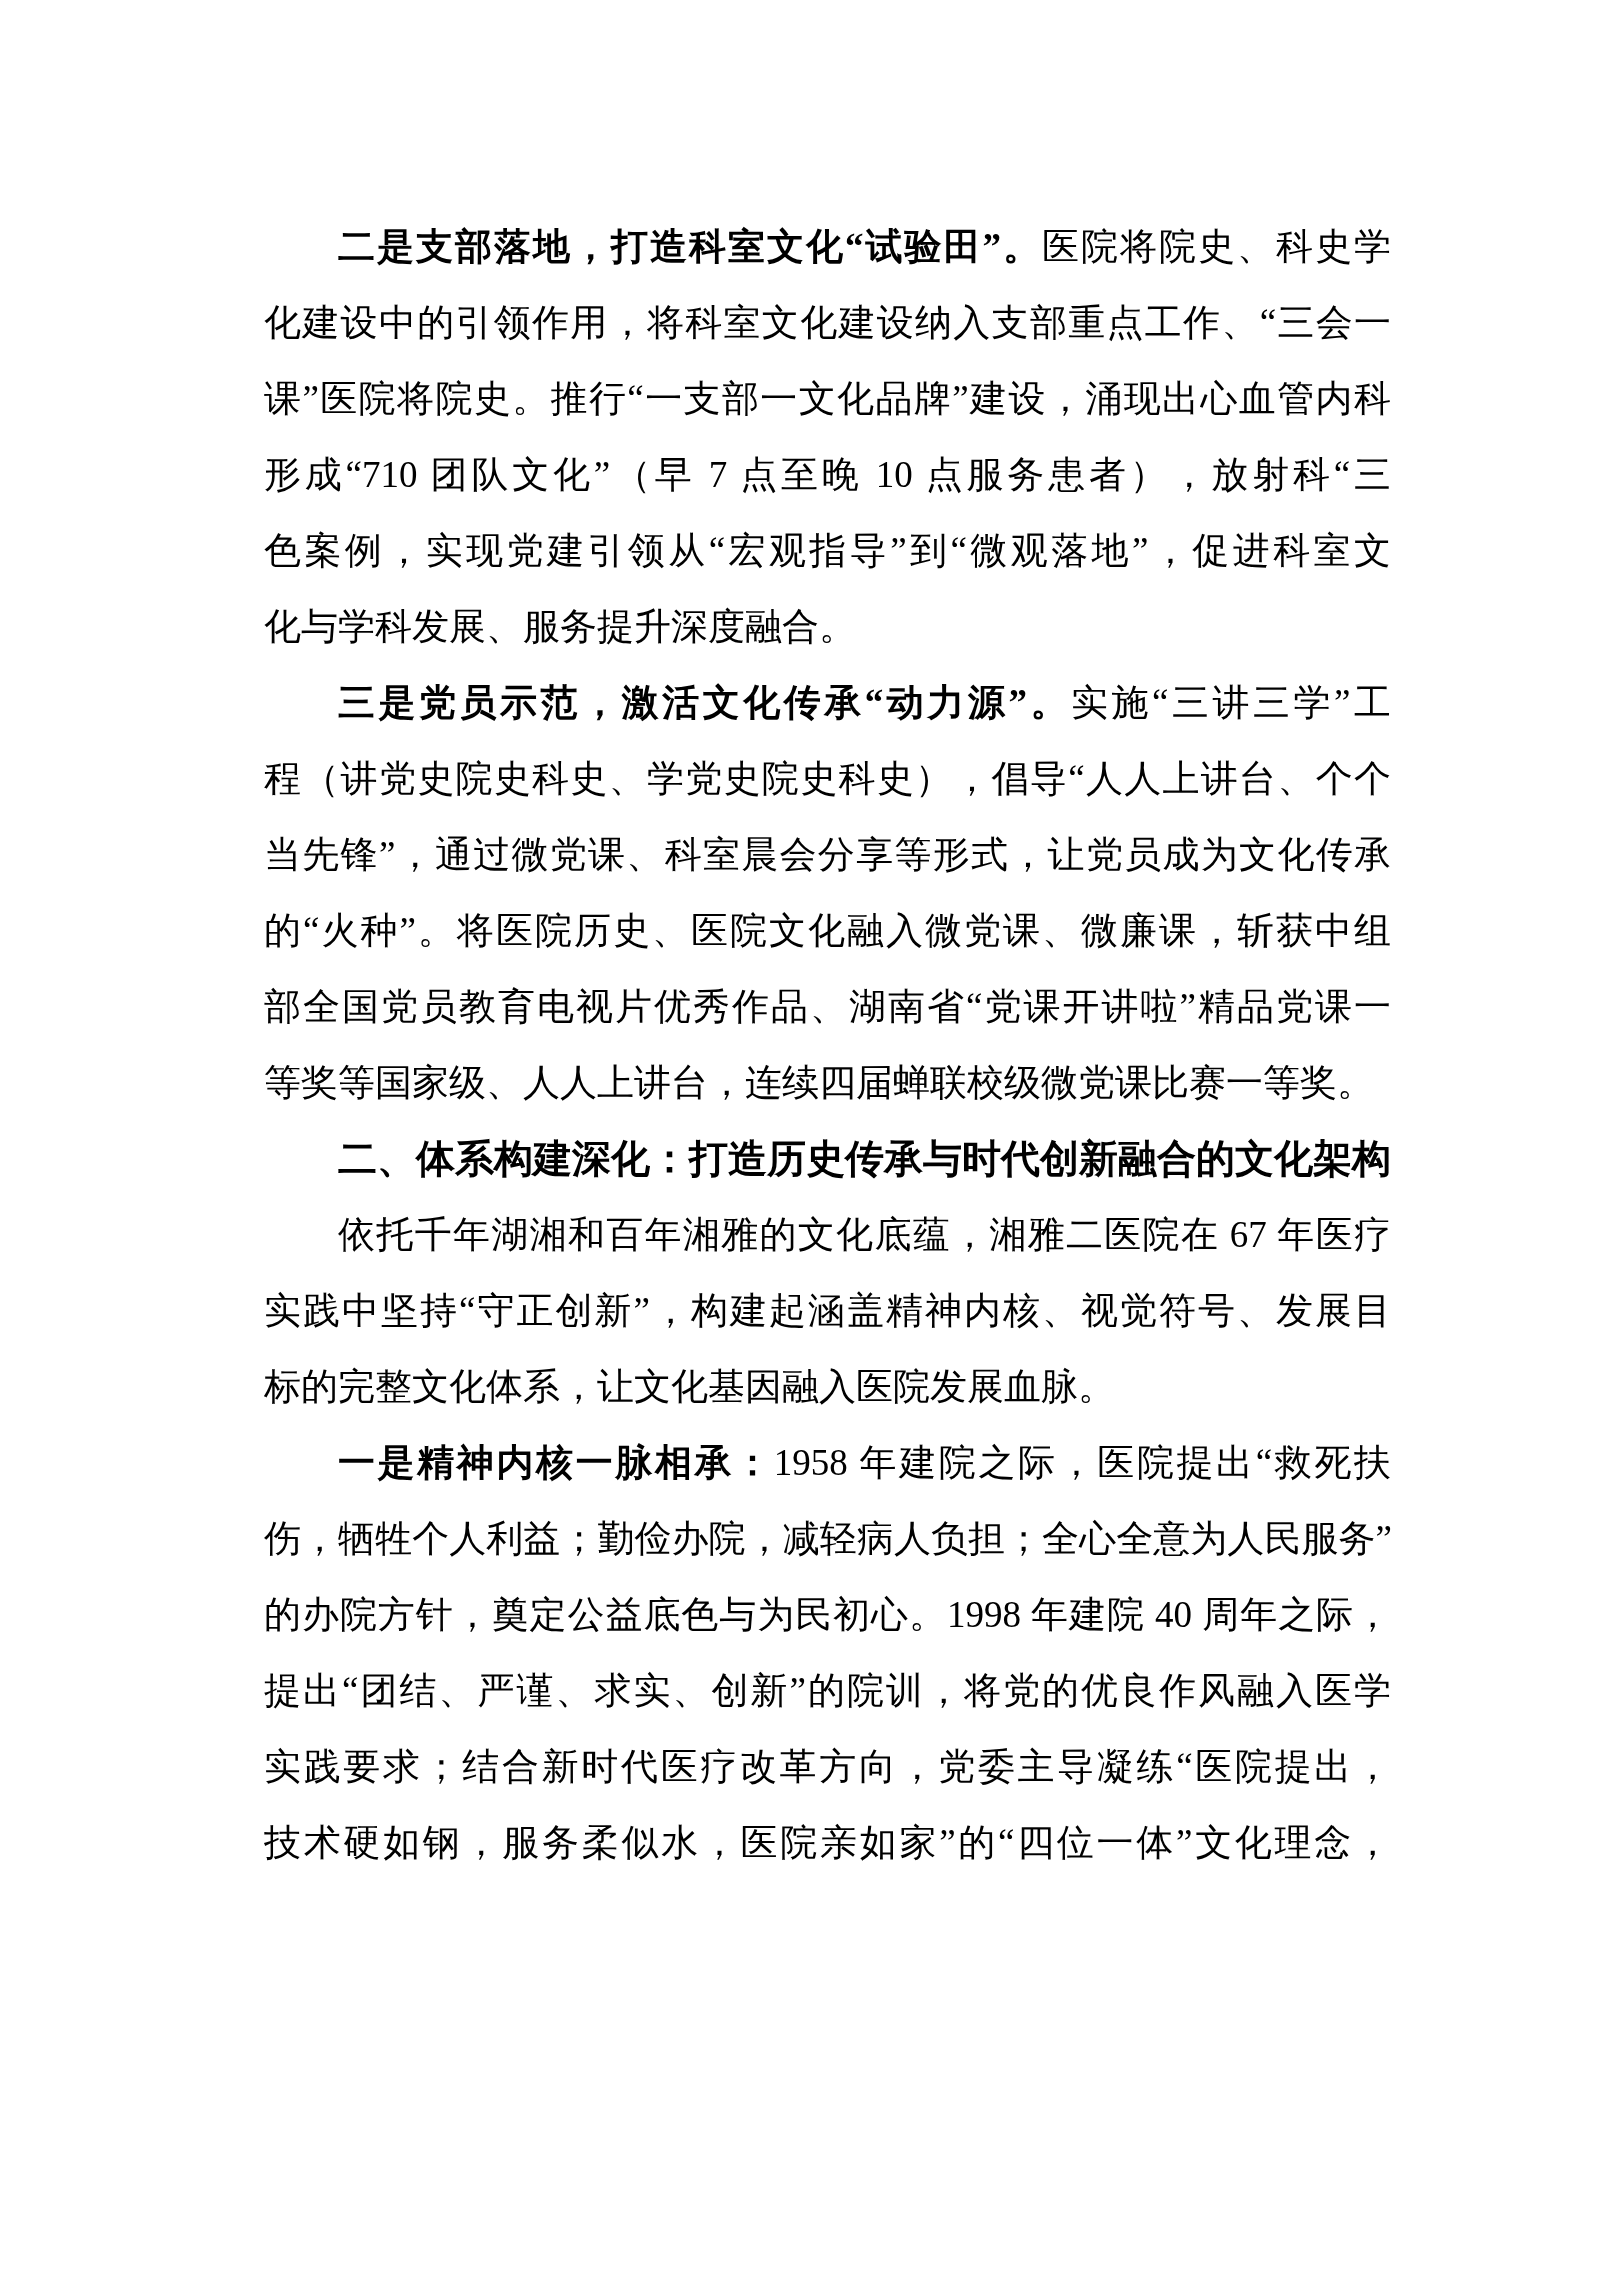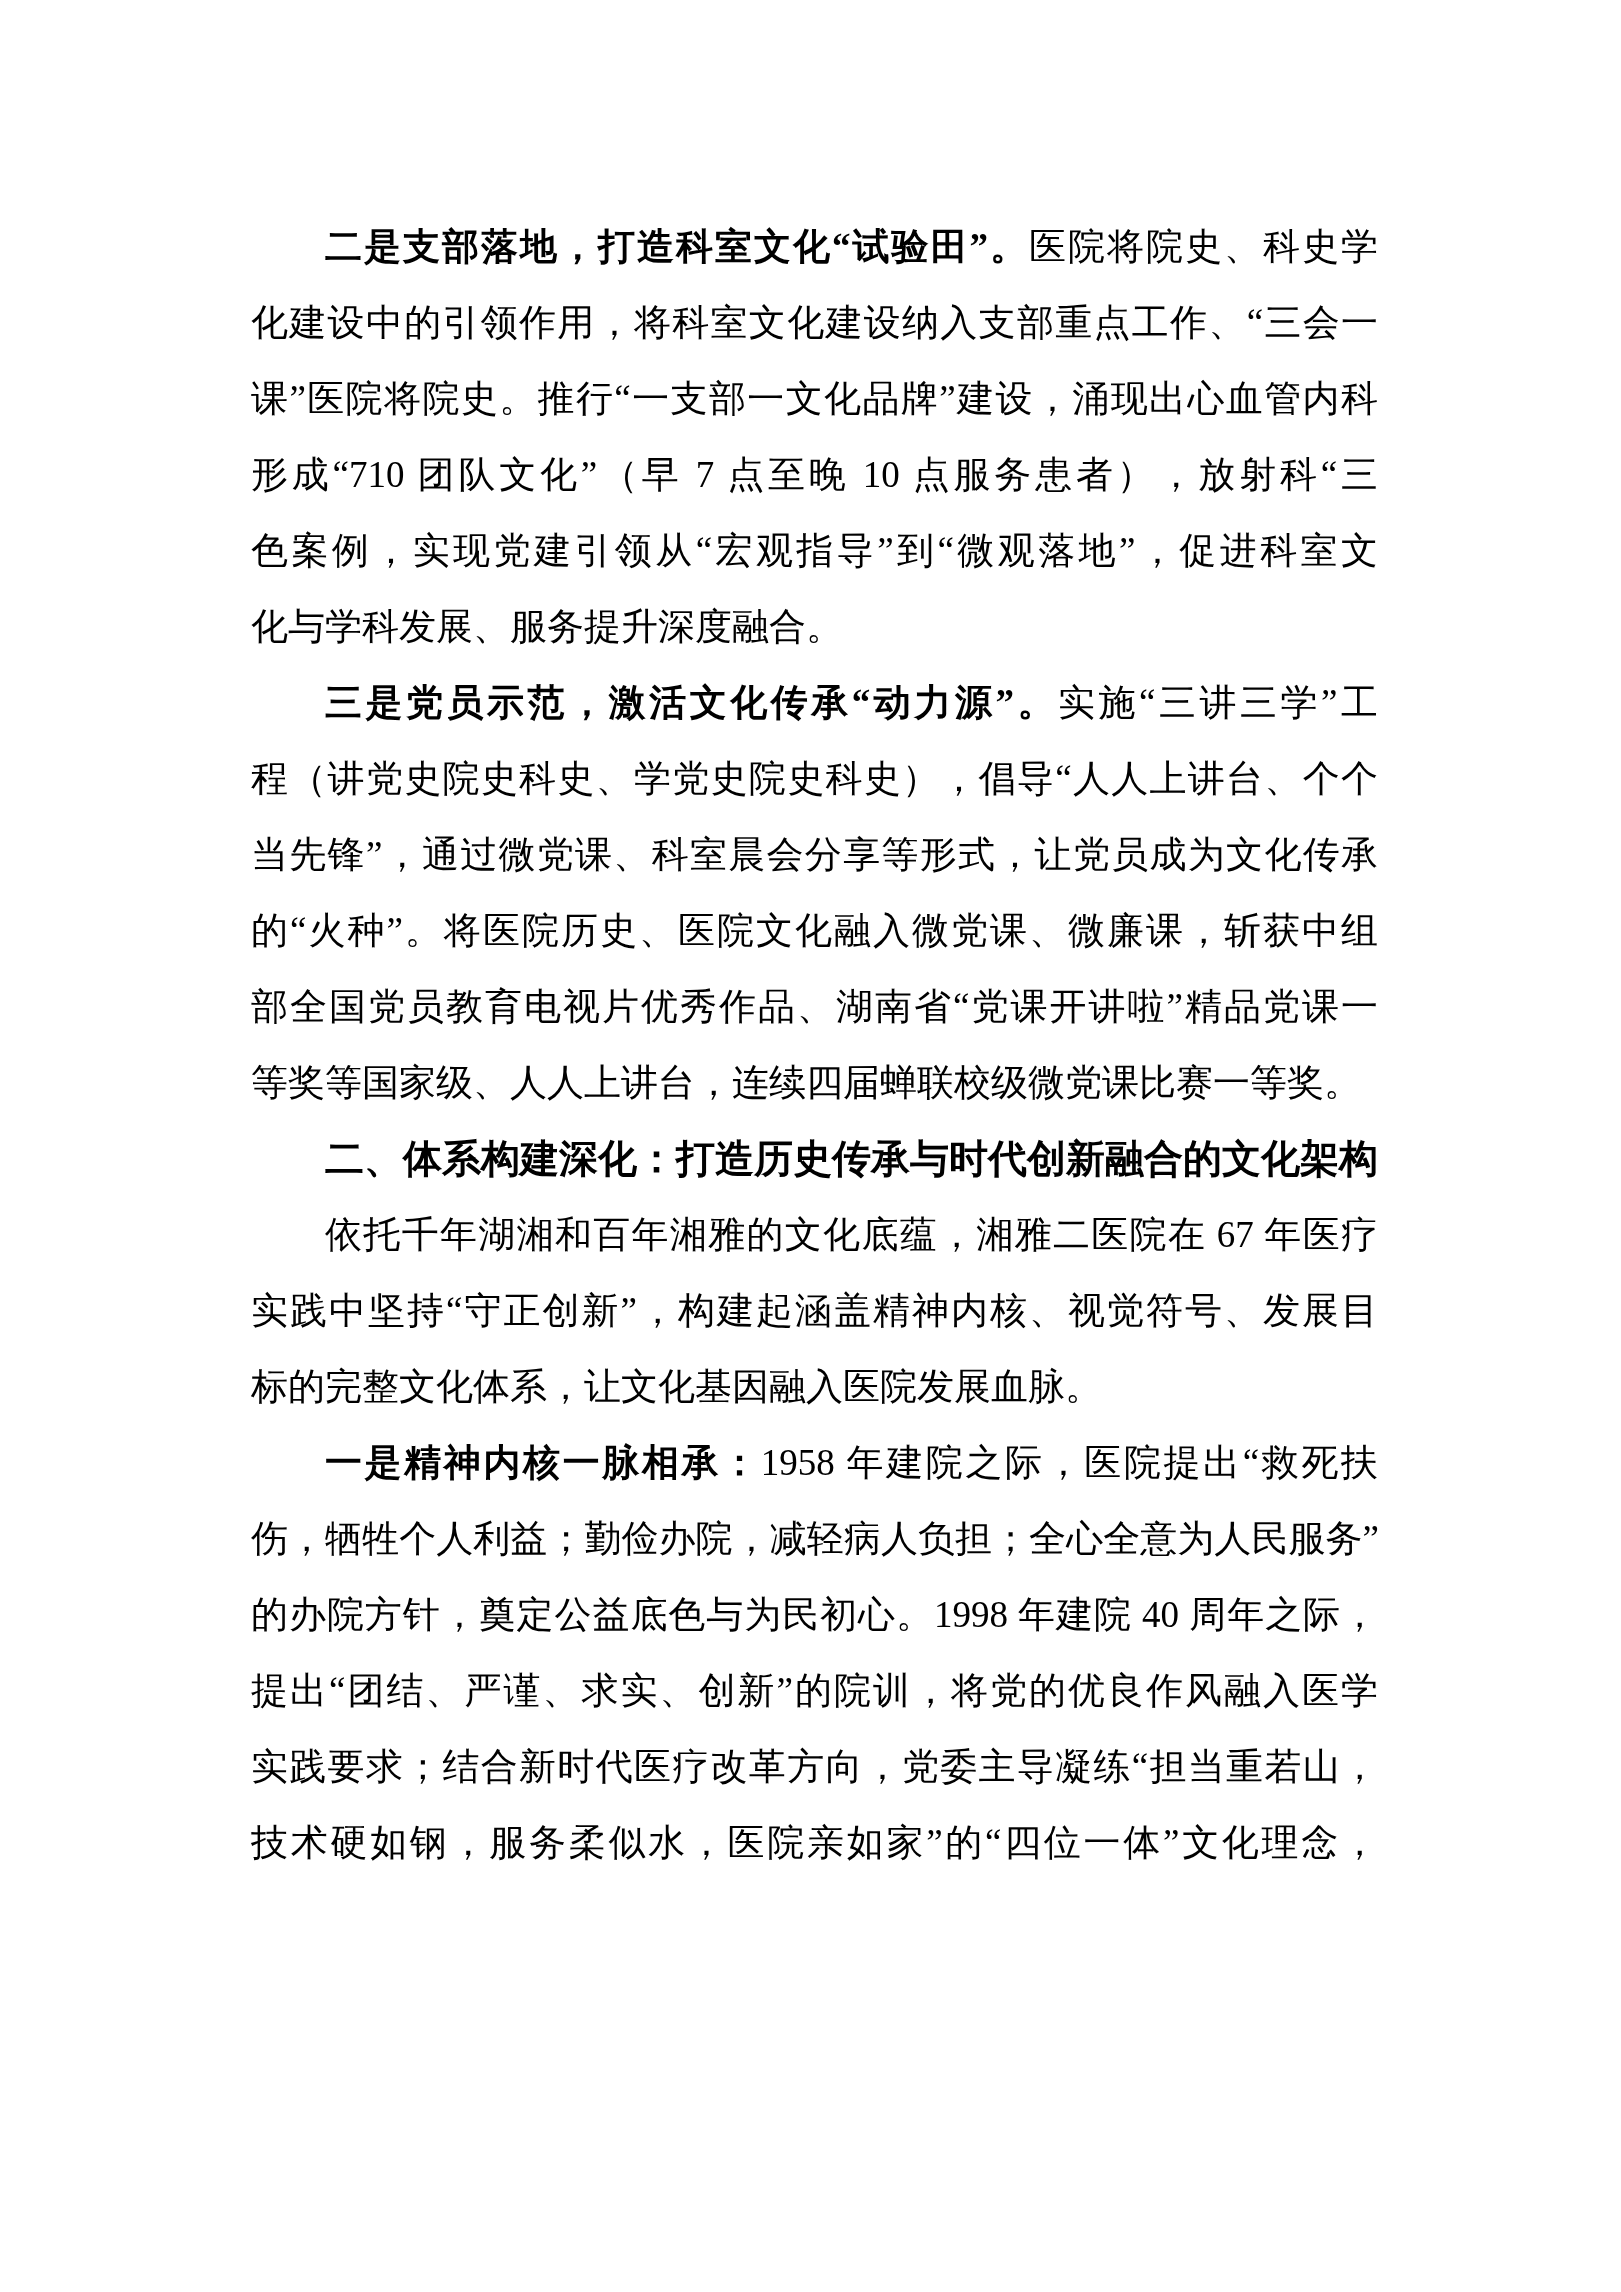--- a/index.html
+++ b/index.html
@@ -11,21 +11,21 @@
     position: relative;
     width: 1621px;
     height: 2293px;
     background: #ffffff;
     color: #000000;
     font-family: "Liberation Serif", "DejaVu Serif", serif;
     overflow: hidden;
   }
   .text-block {
     position: absolute;
-    left: 251px;
+    left: 264px;
     top: 209px;
     width: 1127px;
   }
   .line {
     height: 76px;
     line-height: 76px;
     font-size: 37px;
     text-align: left;
     overflow: visible;
   }
@@ -70,17 +70,17 @@
       <div class="line justify"><span class="seg-regular">部全国党员教育电视片优秀作品、湖南省“党课开讲啦”精品党课一</span></div>
       <div class="line"><span class="seg-regular">等奖等国家级、人人上讲台，连续四届蝉联校级微党课比赛一等奖。</span></div>
       <div class="line heading"><span class="seg-bold">二、体系构建深化：打造历史传承与时代创新融合的文化架构</span></div>
       <div class="line justify indent"><span class="seg-regular">依托千年湖湘和百年湘雅的文化底蕴，湘雅二医院在 67 年医疗</span></div>
       <div class="line justify"><span class="seg-regular">实践中坚持“守正创新”，构建起涵盖精神内核、视觉符号、发展目</span></div>
       <div class="line"><span class="seg-regular">标的完整文化体系，让文化基因融入医院发展血脉。</span></div>
       <div class="line justify indent"><span class="seg-bold">一是精神内核一脉相承：</span><span class="seg-regular">1958 年建院之际，医院提出“救死扶</span></div>
       <div class="line justify compress"><span class="seg-regular">伤，牺牲个人利益；勤俭办院，减轻病人负担；全心全意为人民服务”</span></div>
       <div class="line justify"><span class="seg-regular">的办院方针，奠定公益底色与为民初心。1998 年建院 40 周年之际，</span></div>
       <div class="line justify"><span class="seg-regular">提出“团结、严谨、求实、创新”的院训，将党的优良作风融入医学</span></div>
-      <div class="line justify"><span class="seg-regular">实践要求；结合新时代医疗改革方向，党委主导凝练“担当重若山，</span></div>
+      <div class="line justify"><span class="seg-regular">实践要求；结合新时代医疗改革方向，党委主导凝练“医院提出，</span></div>
       <div class="line justify"><span class="seg-regular">技术硬如钢，服务柔似水，医院亲如家”的“四位一体”文化理念，</span></div>
     </div>
 </div>
 
 
 </body></html>

